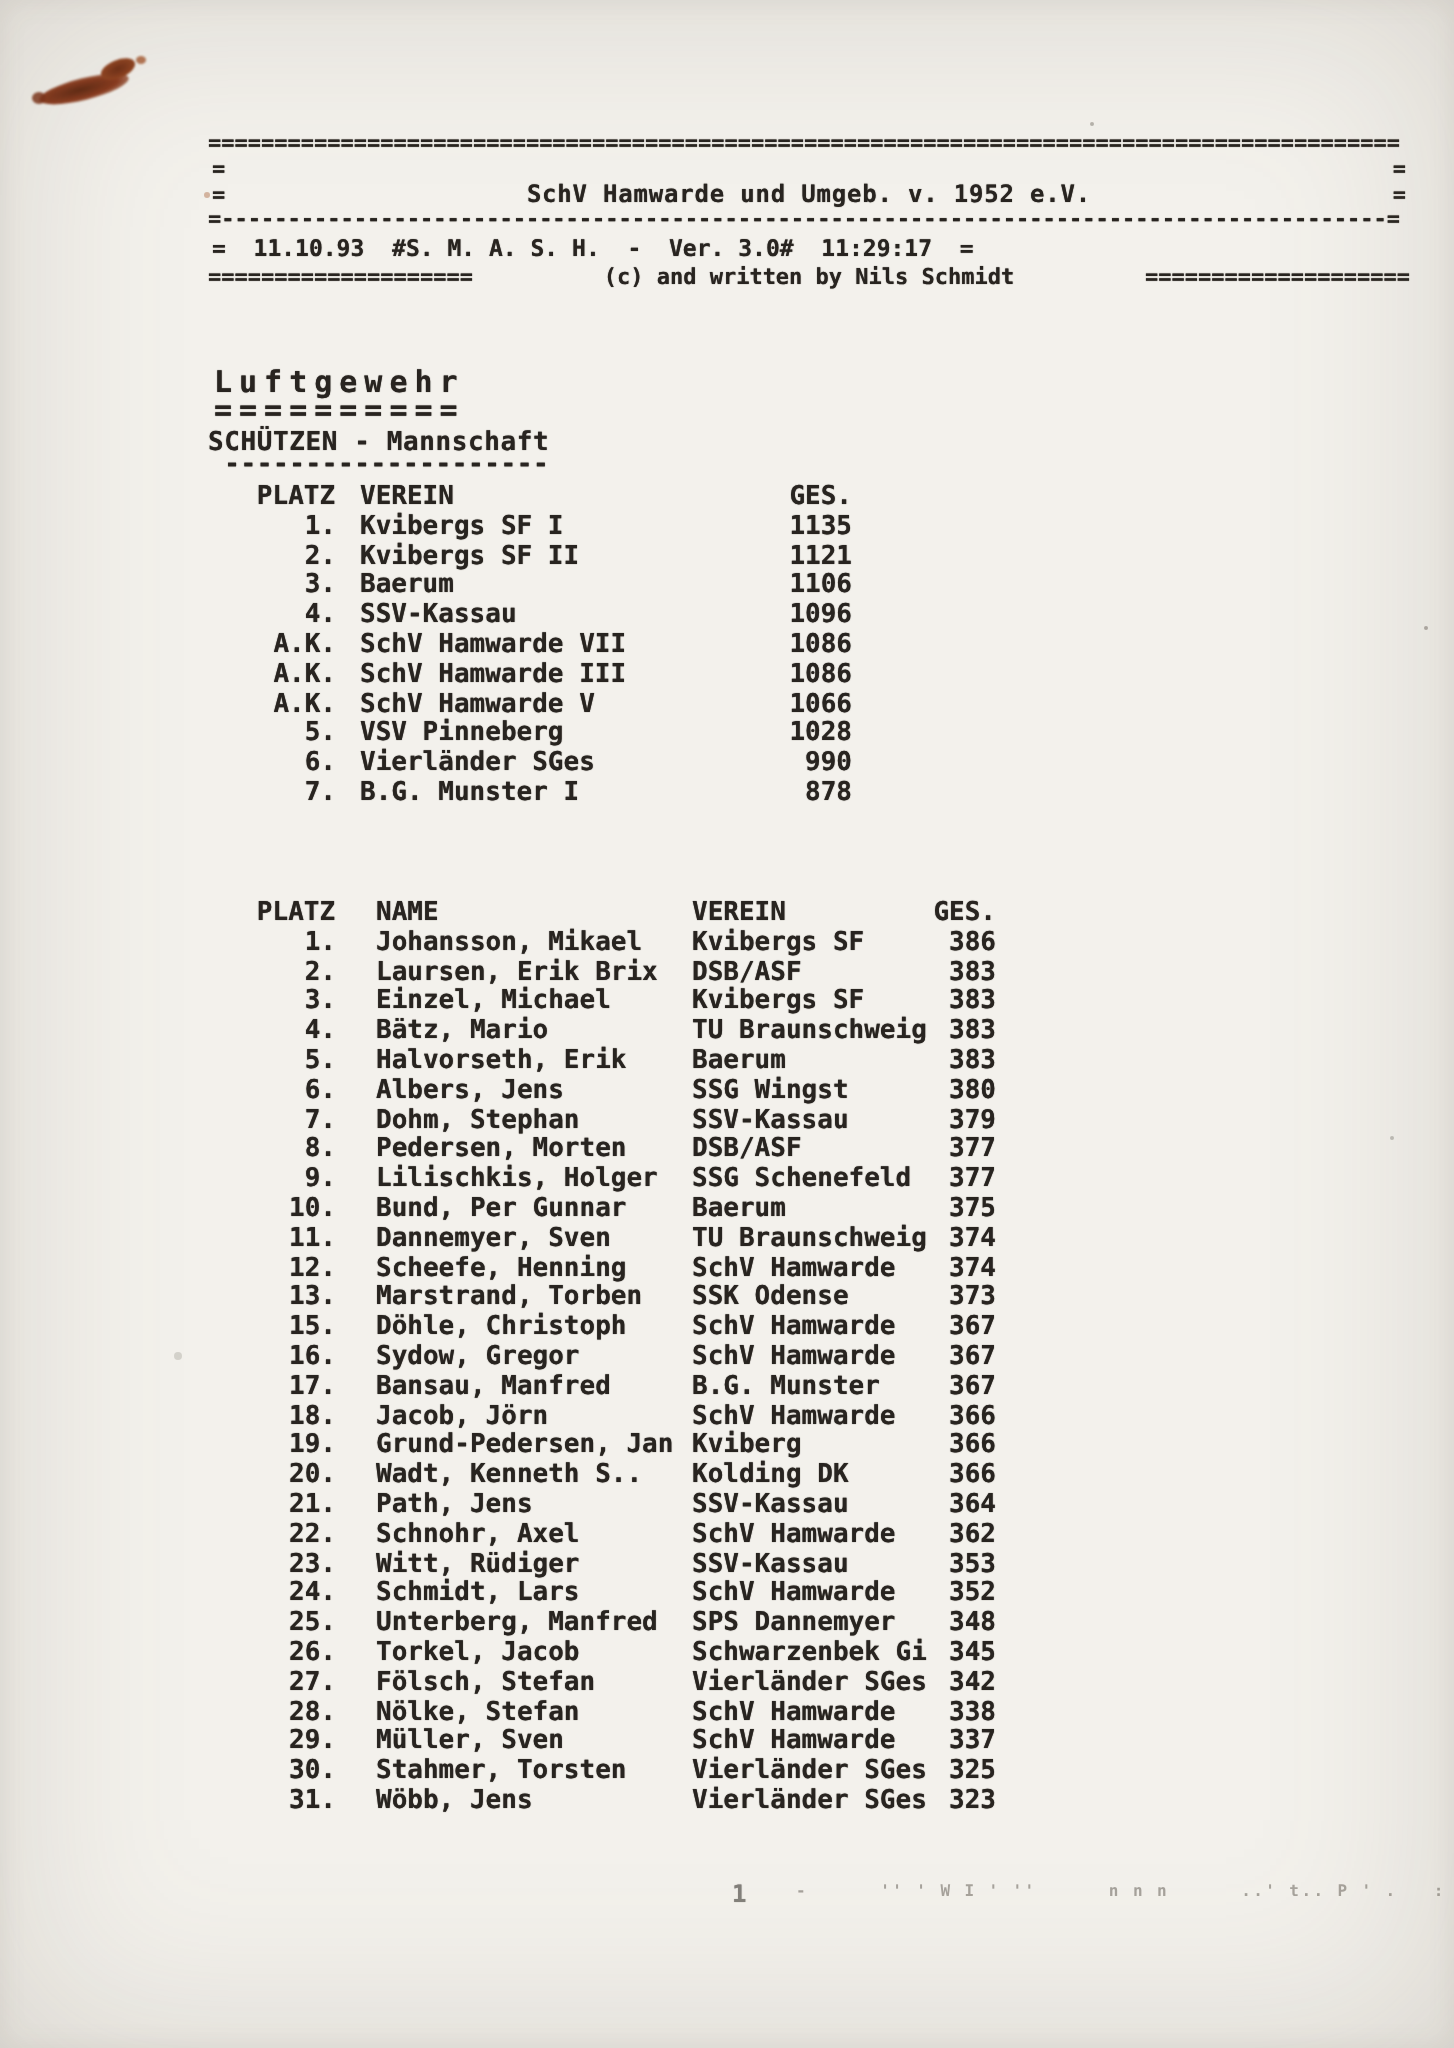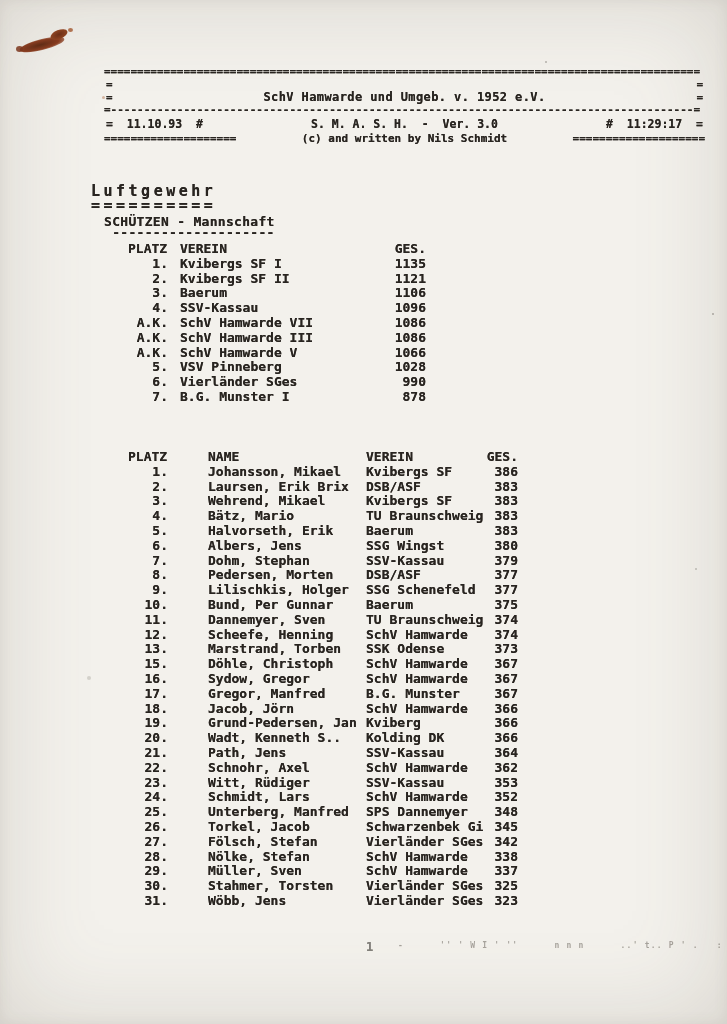--- a/index.html
+++ b/index.html
@@ -24,39 +24,39 @@
   .stain .b3{left:52px;top:2px;width:5px;height:4px;background:#a5552c;opacity:.8;}
   .stain .b4{left:0px;top:20px;width:7px;height:6px;background:#7c3318;opacity:.85;}
   .speck{position:absolute;border-radius:50%;pointer-events:none;}
   
   .header-box{position:absolute;left:104px;top:66px;width:601px;}
   .bline{font-size:11px;line-height:12px;white-space:pre;overflow:hidden;}
   .title-row,.subtitle-row{display:flex;justify-content:space-between;align-items:baseline;padding:0 2px;}
   .edge{font-size:11px;}
   .title-text{font-size:16px;letter-spacing:3px;white-space:pre;line-height:19px;}
   .subtitle-text{font-size:12px;letter-spacing:.4px;white-space:pre;line-height:13px;}
-  .info-row{display:flex;justify-content:space-between;font-size:11.5px;line-height:14px;margin-top:1px;padding:0 2px;}
+  .info-row{display:flex;font-size:11.5px;line-height:14px;margin-top:1px;padding:0 2px;}
   .info-row span{white-space:pre;}
   .bottom-row{display:flex;justify-content:space-between;font-size:11px;line-height:13px;margin-top:1px;}
   .bottom-row span{white-space:pre;}
   
-  .discipline{position:absolute;left:91px;top:183px;}
+  .discipline{position:absolute;left:107px;top:183px;}
   .discipline-title{font-size:15px;letter-spacing:3.5px;line-height:17px;}
   .discipline-underline{font-size:15px;letter-spacing:3.5px;line-height:11px;}
   
   .section-heading{position:absolute;left:104px;font-size:13px;line-height:14px;letter-spacing:.3px;text-align:right;}
   .section-underline{font-size:13px;line-height:8px;}
   
   .table{position:absolute;left:128px;}
   .trow{display:flex;line-height:14.8px;font-size:13px;white-space:pre;}
   .c-platz{width:40px;text-align:right;}
-  .hdr .c-platz{text-align:left;}
+  .hdr .c-platz{text-align:center;}
   .team .c-verein{margin-left:12px;width:180px;}
   .team .c-ges{width:66px;text-align:right;}
-  .einzel .c-name{margin-left:40px;width:158px;}
+  .einzel .c-name{margin-left:20px;width:158px;}
   .einzel .c-verein{width:118px;}
   .einzel .c-ges{width:34px;text-align:right;}
   
   .page-number{position:absolute;left:366px;top:940px;font-size:12px;opacity:.55;font-weight:700;}
   .ghost-marks{position:absolute;left:398px;top:941px;font-size:8px;letter-spacing:1.2px;
     color:#5d574f;opacity:.5;font-weight:700;white-space:pre;text-shadow:none;}
 </style>
 </head>
 <body>
 
@@ -195,21 +195,21 @@
 
       <div class="trow">
         <span class="c-platz">2.</span>
         <span class="c-name">Laursen, Erik Brix</span>
         <span class="c-verein">DSB/ASF</span>
         <span class="c-ges">383</span>
       </div>
 
       <div class="trow">
         <span class="c-platz">3.</span>
-        <span class="c-name">Wehrend, Mikael</span>
+        <span class="c-name">Einzel, Michael</span>
         <span class="c-verein">Kvibergs SF</span>
         <span class="c-ges">383</span>
       </div>
 
       <div class="trow">
         <span class="c-platz">4.</span>
         <span class="c-name">Bätz, Mario</span>
         <span class="c-verein">TU Braunschweig</span>
         <span class="c-ges">383</span>
       </div>
@@ -287,21 +287,21 @@
 
       <div class="trow">
         <span class="c-platz">16.</span>
         <span class="c-name">Sydow, Gregor</span>
         <span class="c-verein">SchV Hamwarde</span>
         <span class="c-ges">367</span>
       </div>
 
       <div class="trow">
         <span class="c-platz">17.</span>
-        <span class="c-name">Gregor, Manfred</span>
+        <span class="c-name">Bansau, Manfred</span>
         <span class="c-verein">B.G. Munster</span>
         <span class="c-ges">367</span>
       </div>
 
       <div class="trow">
         <span class="c-platz">18.</span>
         <span class="c-name">Jacob, Jörn</span>
         <span class="c-verein">SchV Hamwarde</span>
         <span class="c-ges">366</span>
       </div>

